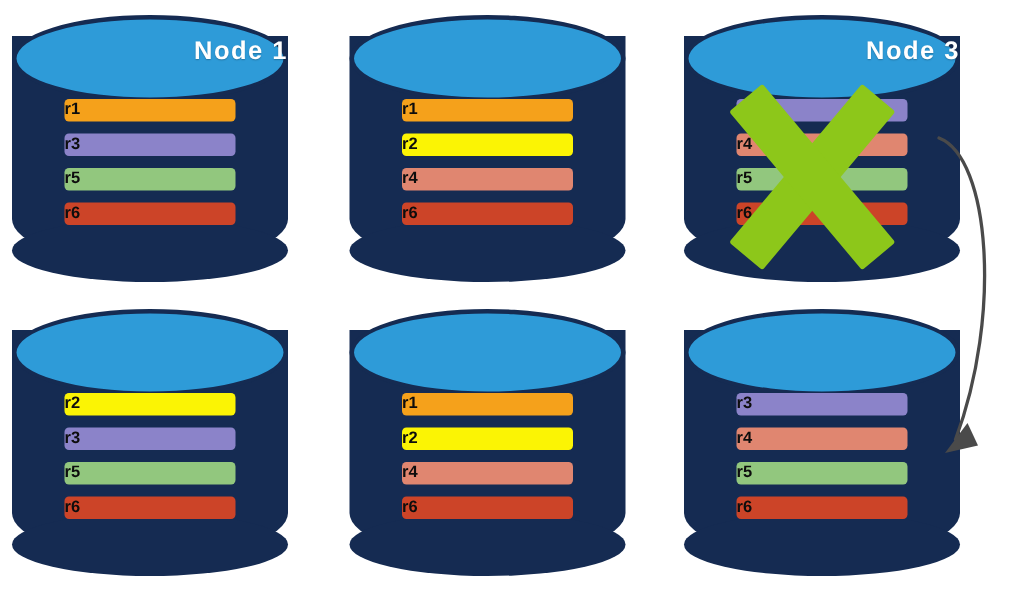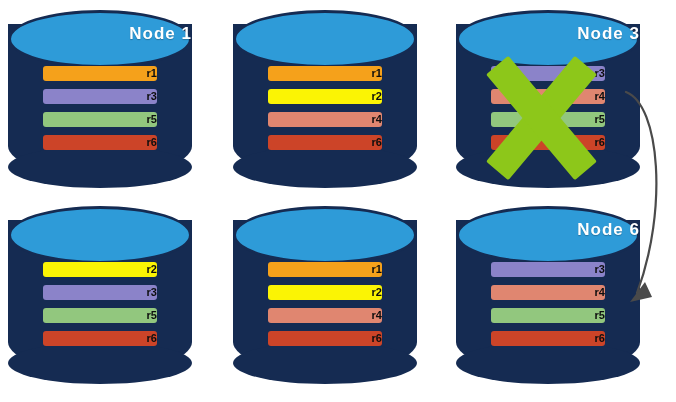--- a/index.html
+++ b/index.html
@@ -76,21 +76,21 @@
   }
   .bar {
     position: relative;
     height: 15px;
     margin-bottom: 8px;
     border-radius: 3px;
     color: #0d0d0d;
     font-size: 11px;
     font-weight: bold;
     line-height: 15px;
-    text-align: right;
+    text-align: left;
   }
 
   
   .cross {
     position: absolute;
     z-index: 6;
     pointer-events: none;
   }
   .cross span {
     position: absolute;
@@ -183,21 +183,20 @@
       <div class="bar" style="background: rgb(251, 244, 4);">r2</div>
       <div class="bar" style="background: rgb(224, 134, 112);">r4</div>
       <div class="bar" style="background: rgb(204, 68, 40);">r6</div>
     </div>
   </div>
 
   <div class="node" style="left:456px; top:206px;">
     <div class="node-body"></div>
     <div class="node-bottom"></div>
     <div class="node-top"></div>
-    <div class="node-title">Node 6</div>
     <div class="bars">
       <div class="bar" style="background: rgb(139, 131, 201);">r3</div>
       <div class="bar" style="background: rgb(224, 134, 112);">r4</div>
       <div class="bar" style="background: rgb(146, 199, 126);">r5</div>
       <div class="bar" style="background: rgb(204, 68, 40);">r6</div>
     </div>
   </div>
 
   <svg class="arrow" viewBox="0 0 676 402">
     <path d="M 626 92 C 660 105, 668 210, 637 293" fill="none" stroke="#4A4A4A" stroke-width="2.2" stroke-linecap="round"></path>

